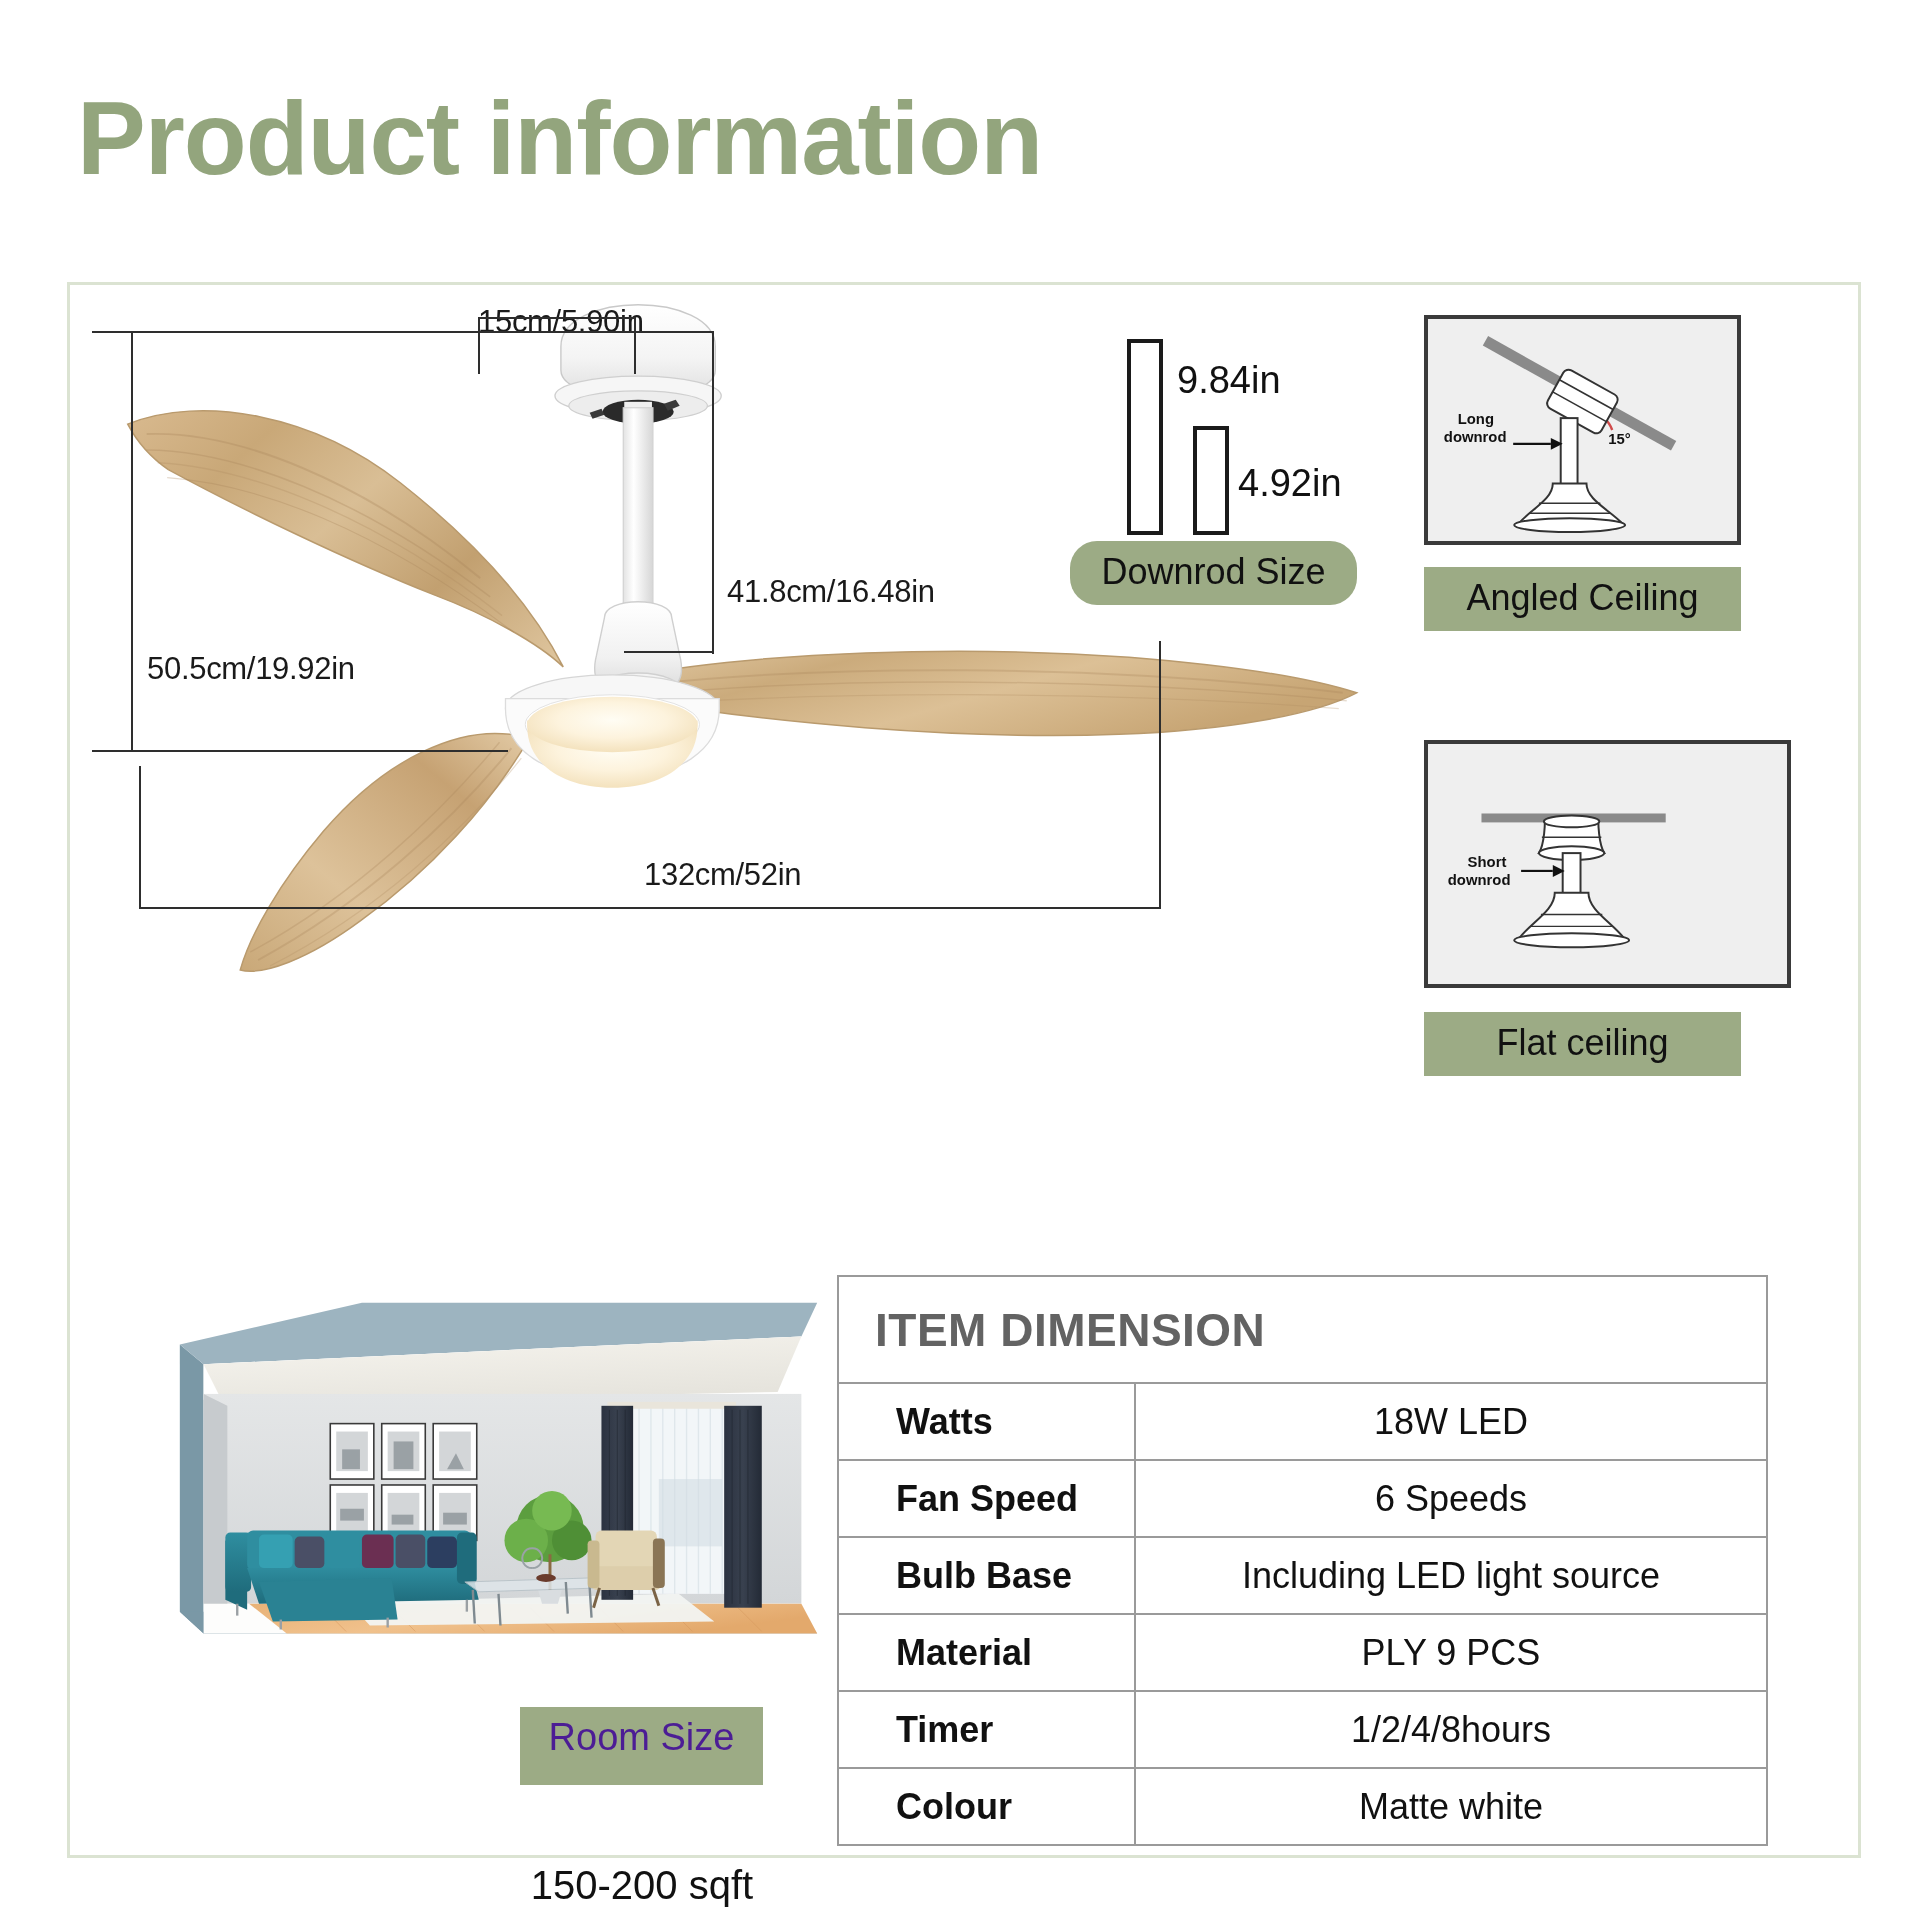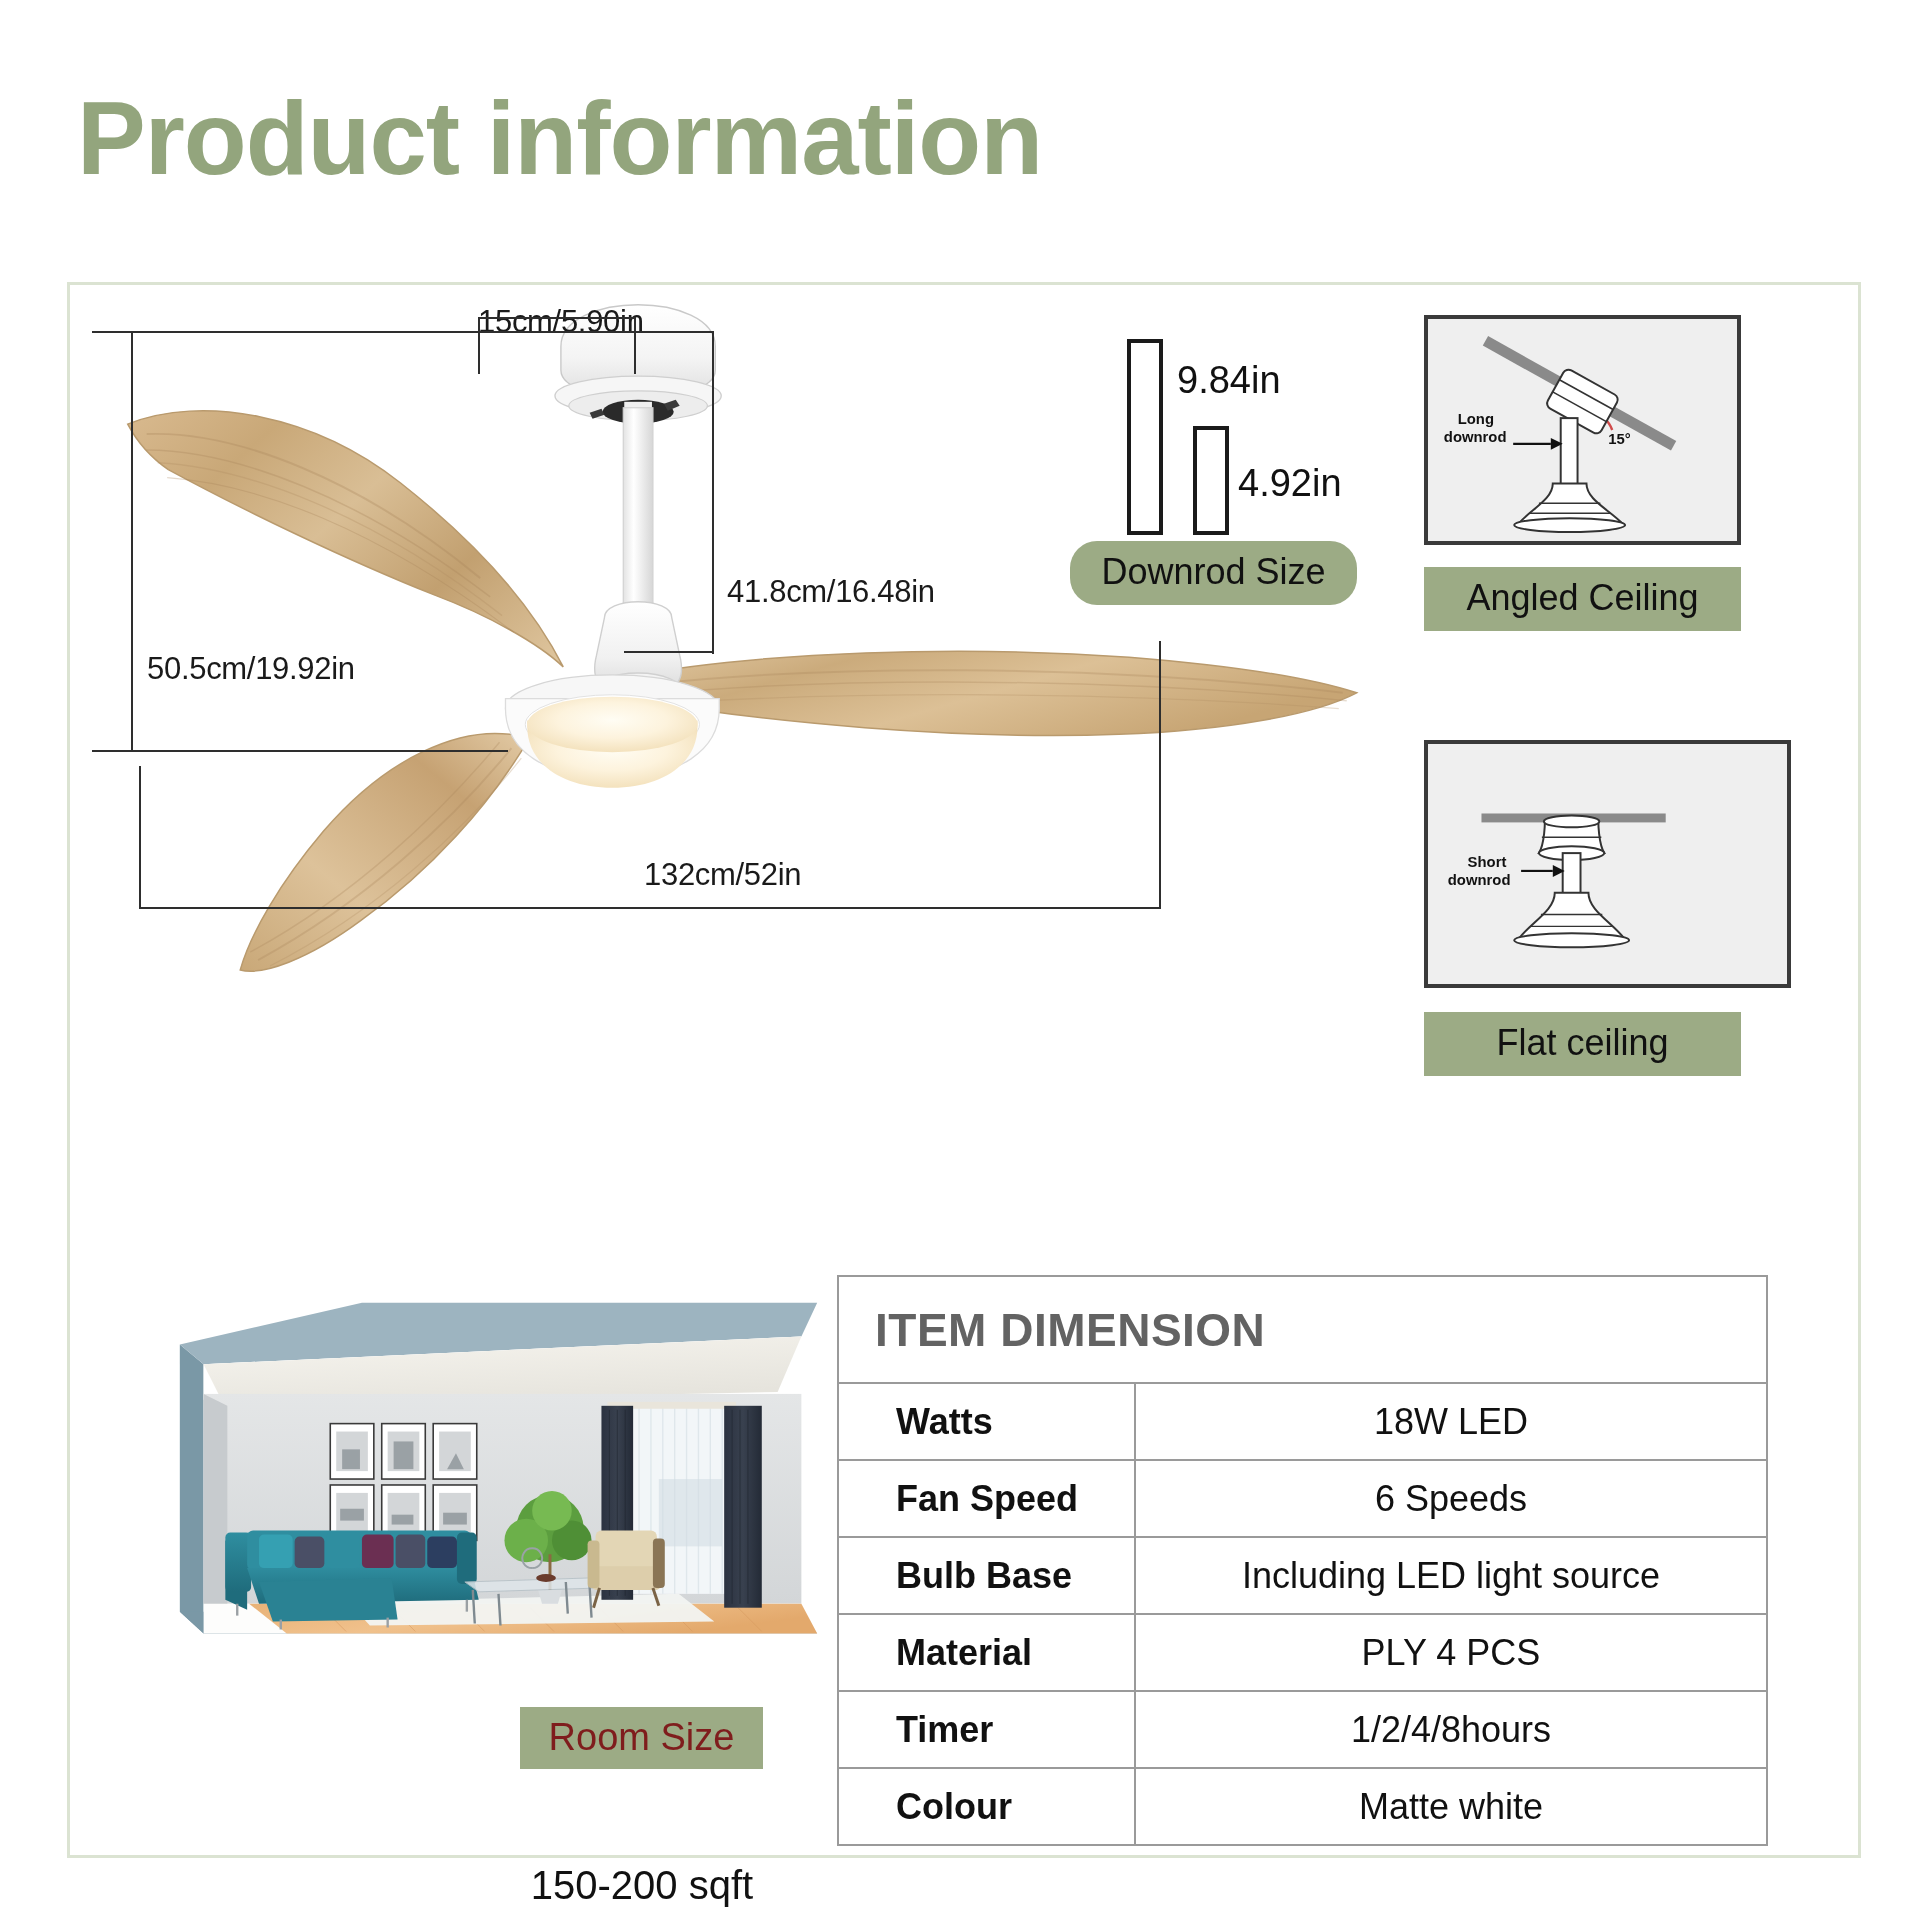--- a/index.html
+++ b/index.html
@@ -54,22 +54,22 @@
   }
 
   
   .rod { position:absolute; border:4px solid #1a1a1a; background:#fff; }
   .rod-label { position:absolute; font-size:38px; color:#111; white-space:nowrap; }
 
   
   .room-wrap { position:absolute; left:94px; top:1000px; width:673px; height:396px; }
   .room-caption-badge {
     position:absolute; left:450px; top:1422px; width:243px;
-    background:#9cab85; color:#7f1d1d; font-size:38px; text-align:center;
-    padding:9px 0 10px;
+    background:#9cab85; color:#4c1d95; font-size:38px; text-align:center;
+    padding:9px 0 26px;
   }
   .room-caption-sub {
     position:absolute; left:436px; top:1578px; width:272px;
     font-size:40px; color:#111; text-align:center; white-space:nowrap;
   }
 
   
   .spec-table {
     position:absolute; left:767px; top:990px;
     width:931px; border-collapse:collapse;
@@ -467,21 +467,21 @@
       <tr>
         <td class="spec-key">Fan Speed</td>
         <td class="spec-val">6 Speeds</td>
       </tr>
       <tr>
         <td class="spec-key">Bulb Base</td>
         <td class="spec-val">Including LED light source</td>
       </tr>
       <tr>
         <td class="spec-key">Material</td>
-        <td class="spec-val">PLY 4 PCS</td>
+        <td class="spec-val">PLY 9 PCS</td>
       </tr>
       <tr>
         <td class="spec-key">Timer</td>
         <td class="spec-val">1/2/4/8hours</td>
       </tr>
       <tr>
         <td class="spec-key">Colour</td>
         <td class="spec-val">Matte white</td>
       </tr>
     </tbody>

